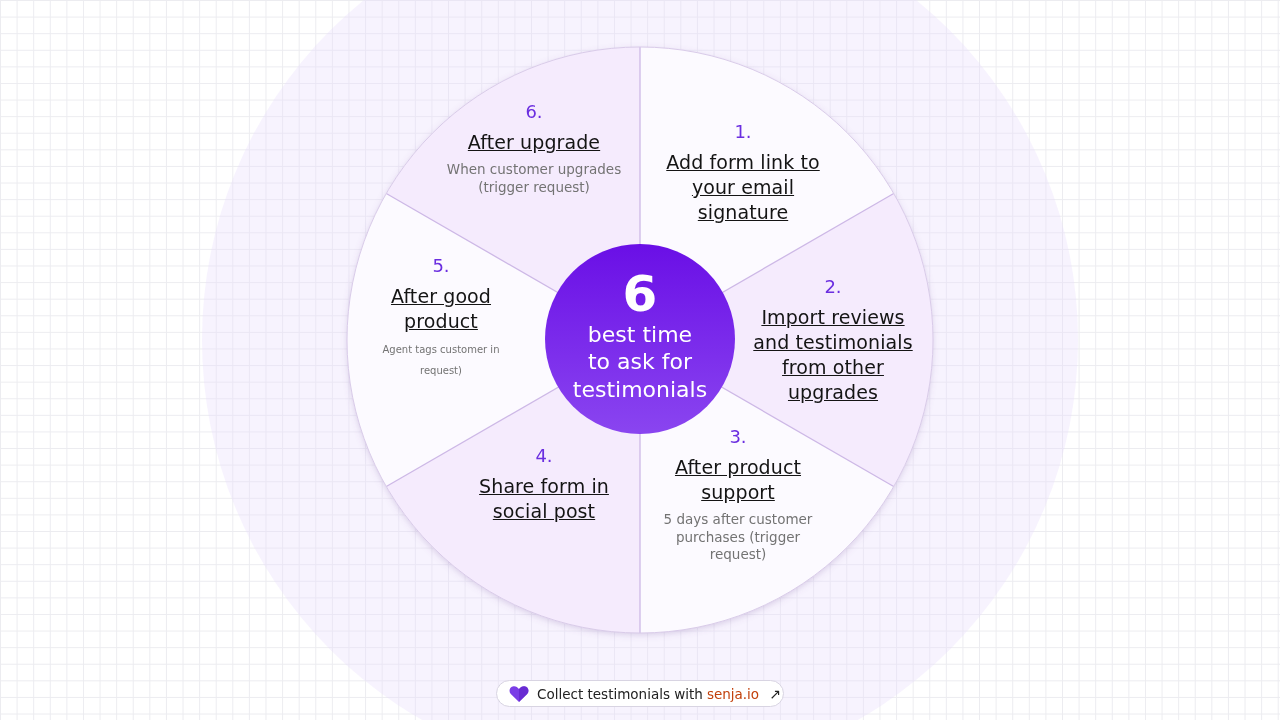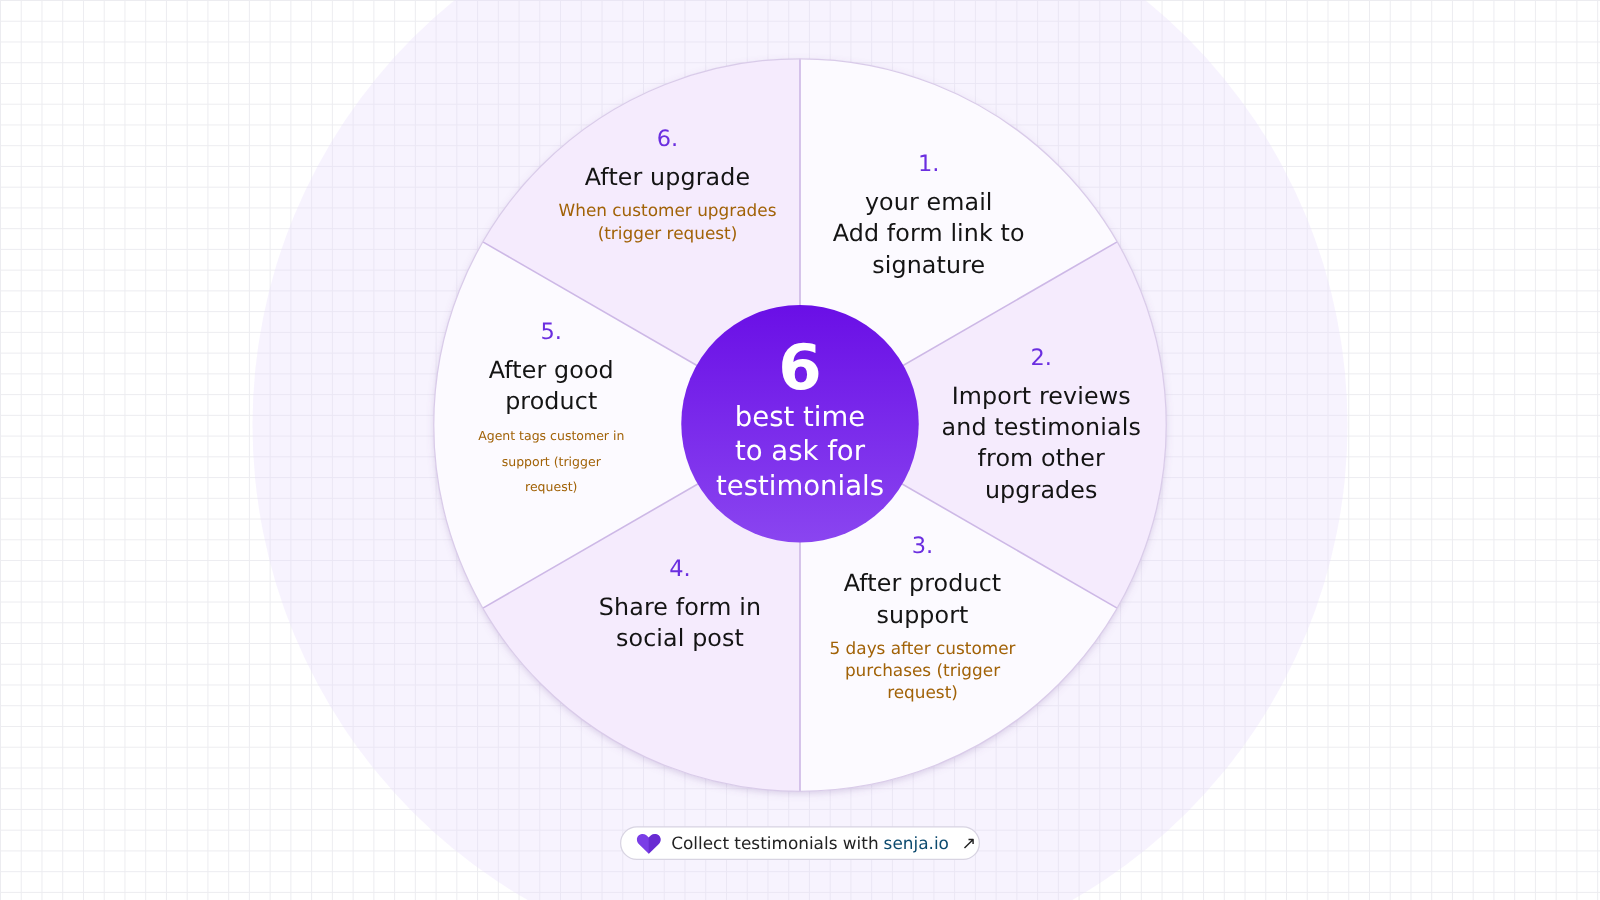--- a/index.html
+++ b/index.html
@@ -16,38 +16,38 @@
     position: absolute; left: 202px; top: -98px; width: 876px; height: 876px;
     border-radius: 50%; background: rgba(233, 220, 252, 0.35);
   }
   .wheel-svg { position: absolute; left: 0; top: 0; }
   .seg-text {
     position: absolute; text-align: center; color: #141414;
   }
   .seg-num {
     color: #6b2ee0; font-size: 18px; font-weight: 500; display: block; margin-bottom: 8px;
   }
-  .seg-title { font-size: 19px; line-height: 25px; display: block; font-weight: 500; letter-spacing: 0.1px; }
-  .seg-desc { font-size: 13.5px; line-height: 17.5px; color: #a16207; display: block; margin-top: 6px; }
+  .seg-title { font-size: 19px; line-height: 25px; display: block; font-weight: 500; letter-spacing: 0.1px; text-decoration: underline; }
+  .seg-desc { font-size: 13.5px; line-height: 17.5px; color: #737373; display: block; margin-top: 6px; }
   .seg-desc.lg { font-size: 10px; line-height: 20.5px; }
   .hub {
     position: absolute; left: 545px; top: 244px; width: 190px; height: 190px; border-radius: 50%;
     background: linear-gradient(180deg, #6a0fe6 0%, #8a45f0 100%);
     color: #fff; text-align: center;
     display: flex; flex-direction: column; align-items: center; justify-content: center;
   }
   .hub-num { font-size: 50px; font-weight: 600; line-height: 52px; margin-top: -8px; }
   .hub-text { font-size: 22px; line-height: 25.5px; margin-top: 2px; }
   .badge {
-    position: absolute; left: 496px; top: 661px; width: 288px; height: 27px;
+    position: absolute; left: 496px; top: 680px; width: 288px; height: 27px;
     box-sizing: border-box; border: 1px solid #d8d4e2; border-radius: 14px; background: #fff;
     display: flex; align-items: center; padding-left: 12px; font-size: 13.5px; color: #222;
   }
   .badge .heart { width: 20px; height: 18px; margin-right: 8px; }
-  .badge .link { color: #0c4a6e; margin-left: 4px; }
+  .badge .link { color: #c2410c; margin-left: 4px; }
   .badge .arrow { margin-left: 10px; font-size: 14px; color: #222; }
 </style>
 </head>
 <body>
 
 <div class="halo"></div>
 
 <svg class="wheel-svg" width="1280" height="720" viewBox="0 0 1280 720">
   <defs>
     <filter id="shadow" x="-10%" y="-10%" width="120%" height="120%">
@@ -74,22 +74,22 @@
     <line x1="640" y1="340" x2="893.7" y2="486.5"></line>
     <line x1="640" y1="340" x2="640" y2="633"></line>
     <line x1="640" y1="340" x2="386.3" y2="486.5"></line>
     <line x1="640" y1="340" x2="386.3" y2="193.5"></line>
   </g>
   <circle cx="640" cy="340" r="293" fill="none" stroke="#d9cbe9" stroke-width="1"></circle>
 </svg>
 
 <div class="seg-text" style="left:648px; top:121px; width:190px;">
   <span class="seg-num">1.</span>
+  <span class="seg-title">Add form link to</span>
   <span class="seg-title">your email</span>
-  <span class="seg-title">Add form link to</span>
   <span class="seg-title">signature</span>
 </div>
 
 <div class="seg-text" style="left:738px; top:276px; width:190px;">
   <span class="seg-num">2.</span>
   <span class="seg-title">Import reviews</span>
   <span class="seg-title">and testimonials</span>
   <span class="seg-title">from other</span>
   <span class="seg-title">upgrades</span>
 </div>
@@ -110,21 +110,20 @@
   <span class="seg-title">Share form in</span>
   <span class="seg-title">social post</span>
 </div>
 
 <div class="seg-text" style="left:346px; top:255px; width:190px;">
   <span class="seg-num">5.</span>
   <span class="seg-title">After good</span>
   <span class="seg-title">product</span>
   <span class="seg-desc lg">
     <span style="display:block">Agent tags customer in</span>
-    <span style="display:block">support (trigger</span>
     <span style="display:block">request)</span>
   </span>
 </div>
 
 <div class="seg-text" style="left:434px; top:101px; width:200px;">
   <span class="seg-num">6.</span>
   <span class="seg-title">After upgrade</span>
   <span class="seg-desc">
     <span style="display:block">When customer upgrades</span>
     <span style="display:block">(trigger request)</span>

